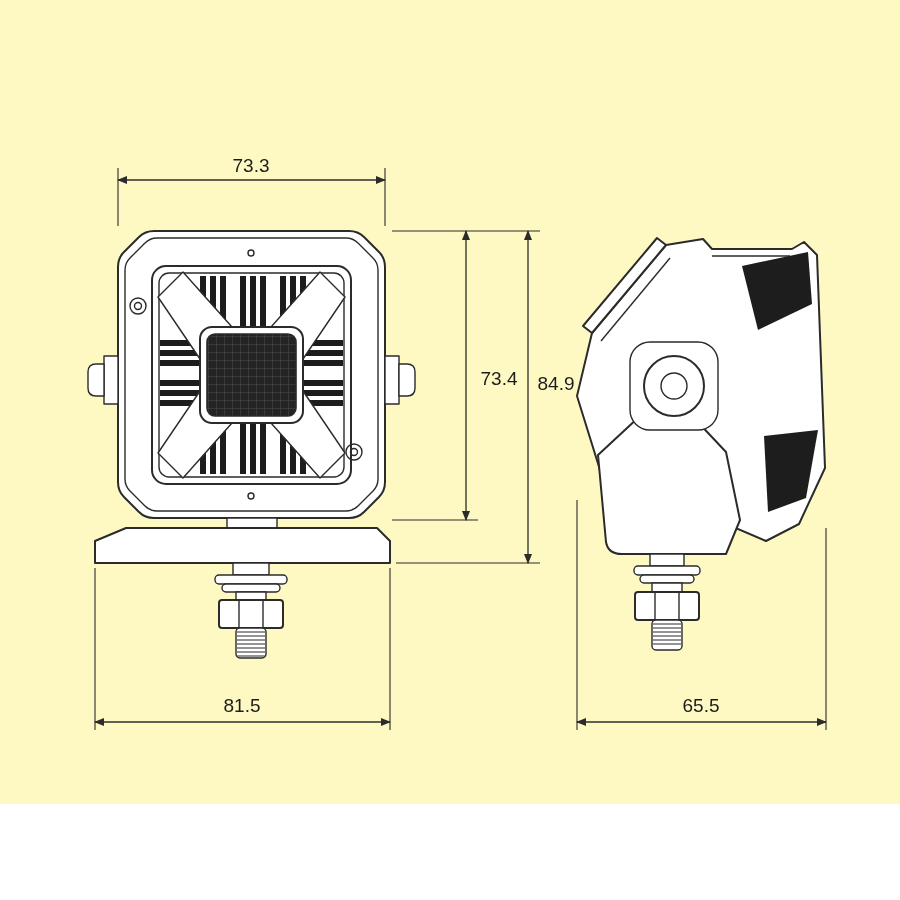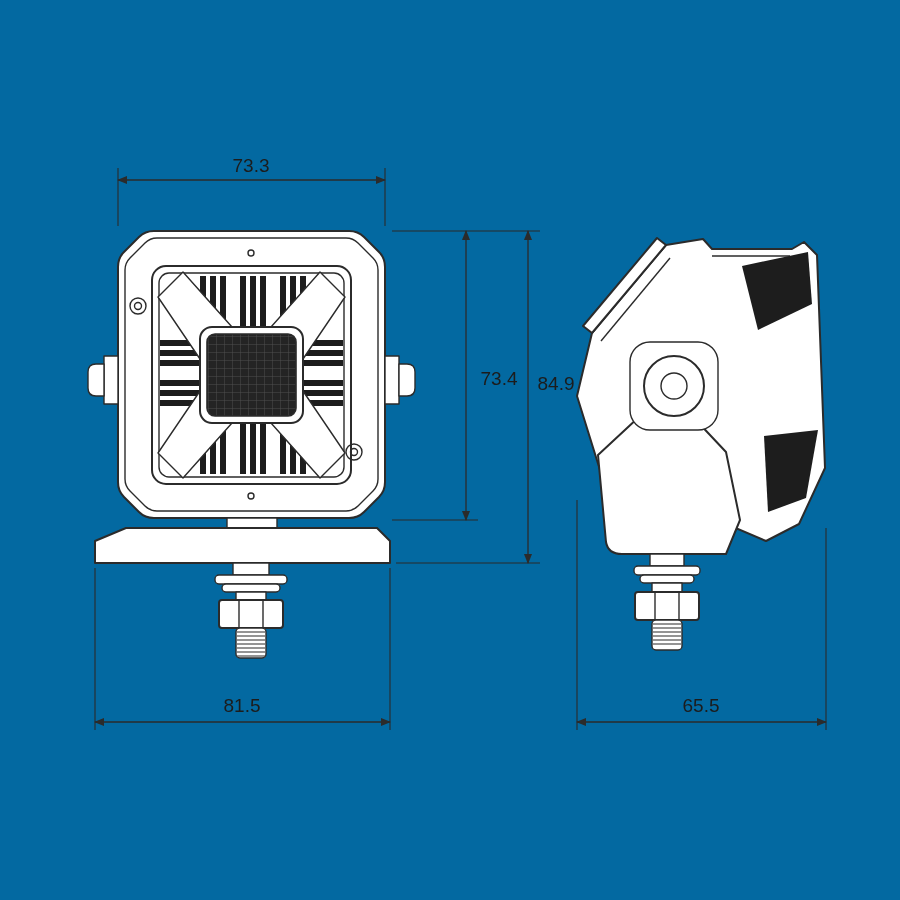--- a/index.html
+++ b/index.html
@@ -1,16 +1,16 @@
 <!DOCTYPE html>
 <html><head>
 <meta charset="utf-8">
 <style>
   html,body{margin:0;padding:0;background:#ffffff;}
-  .canvas{width:900px;height:900px;background:#0369a1;position:relative;font-family:"Liberation Sans",sans-serif;}
+  .canvas{width:900px;height:804px;background:#fef9c3;position:relative;font-family:"Liberation Sans",sans-serif;}
   svg{display:block;}
   .ol{fill:none;stroke:#2b2b2b;stroke-width:2;stroke-linejoin:round;stroke-linecap:round;}
   .olw{fill:#ffffff;stroke:#2b2b2b;stroke-width:2;stroke-linejoin:round;stroke-linecap:round;}
   .thin{fill:none;stroke:#2b2b2b;stroke-width:1.4;stroke-linejoin:round;}
   .thinw{fill:#ffffff;stroke:#2b2b2b;stroke-width:1.4;stroke-linejoin:round;}
   .dark{fill:#1d1d1d;stroke:none;}
   .dim{stroke:#2b2b2b;stroke-width:1.3;fill:none;}
   .ext{stroke:#2b2b2b;stroke-width:1.1;fill:none;}
   .dimtext{font-family:"Liberation Sans",sans-serif;font-size:19px;fill:#1c1c1c;}
   .thread{stroke:#2b2b2b;stroke-width:1.2;}

